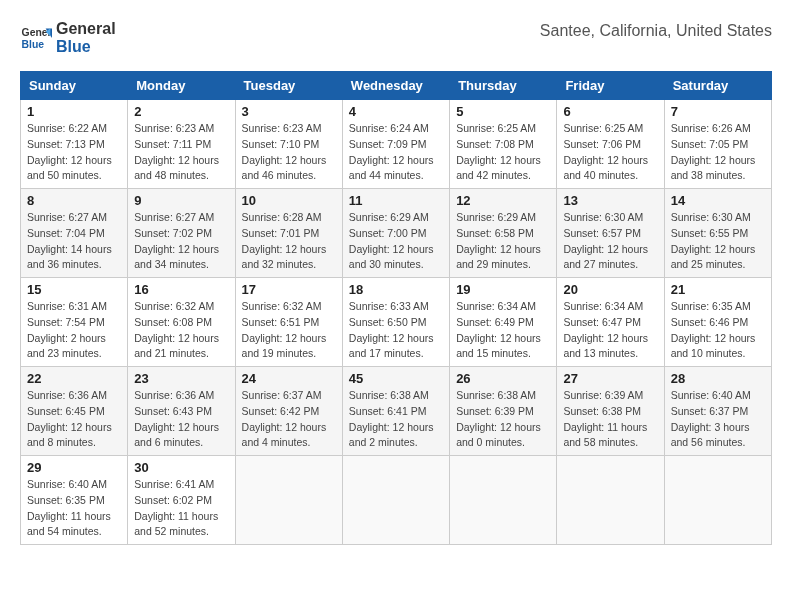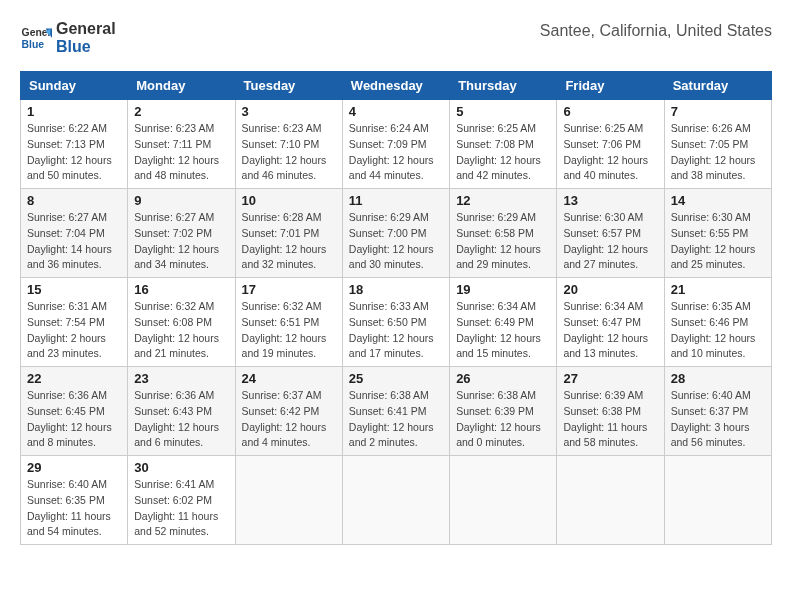--- a/index.html
+++ b/index.html
@@ -308,21 +308,21 @@
         </td>
         <td>
           <span class="day-number">24</span>
           <div class="day-info">
             <div>Sunrise: 6:37 AM</div>
             <div>Sunset: 6:42 PM</div>
             <div>Daylight: 12 hours and 4 minutes.</div>
           </div>
         </td>
         <td>
-          <span class="day-number">25</span>
+          <span class="day-number">45</span>
           <div class="day-info">
             <div>Sunrise: 6:38 AM</div>
             <div>Sunset: 6:41 PM</div>
             <div>Daylight: 12 hours and 2 minutes.</div>
           </div>
         </td>
         <td>
           <span class="day-number">26</span>
           <div class="day-info">
             <div>Sunrise: 6:38 AM</div>

